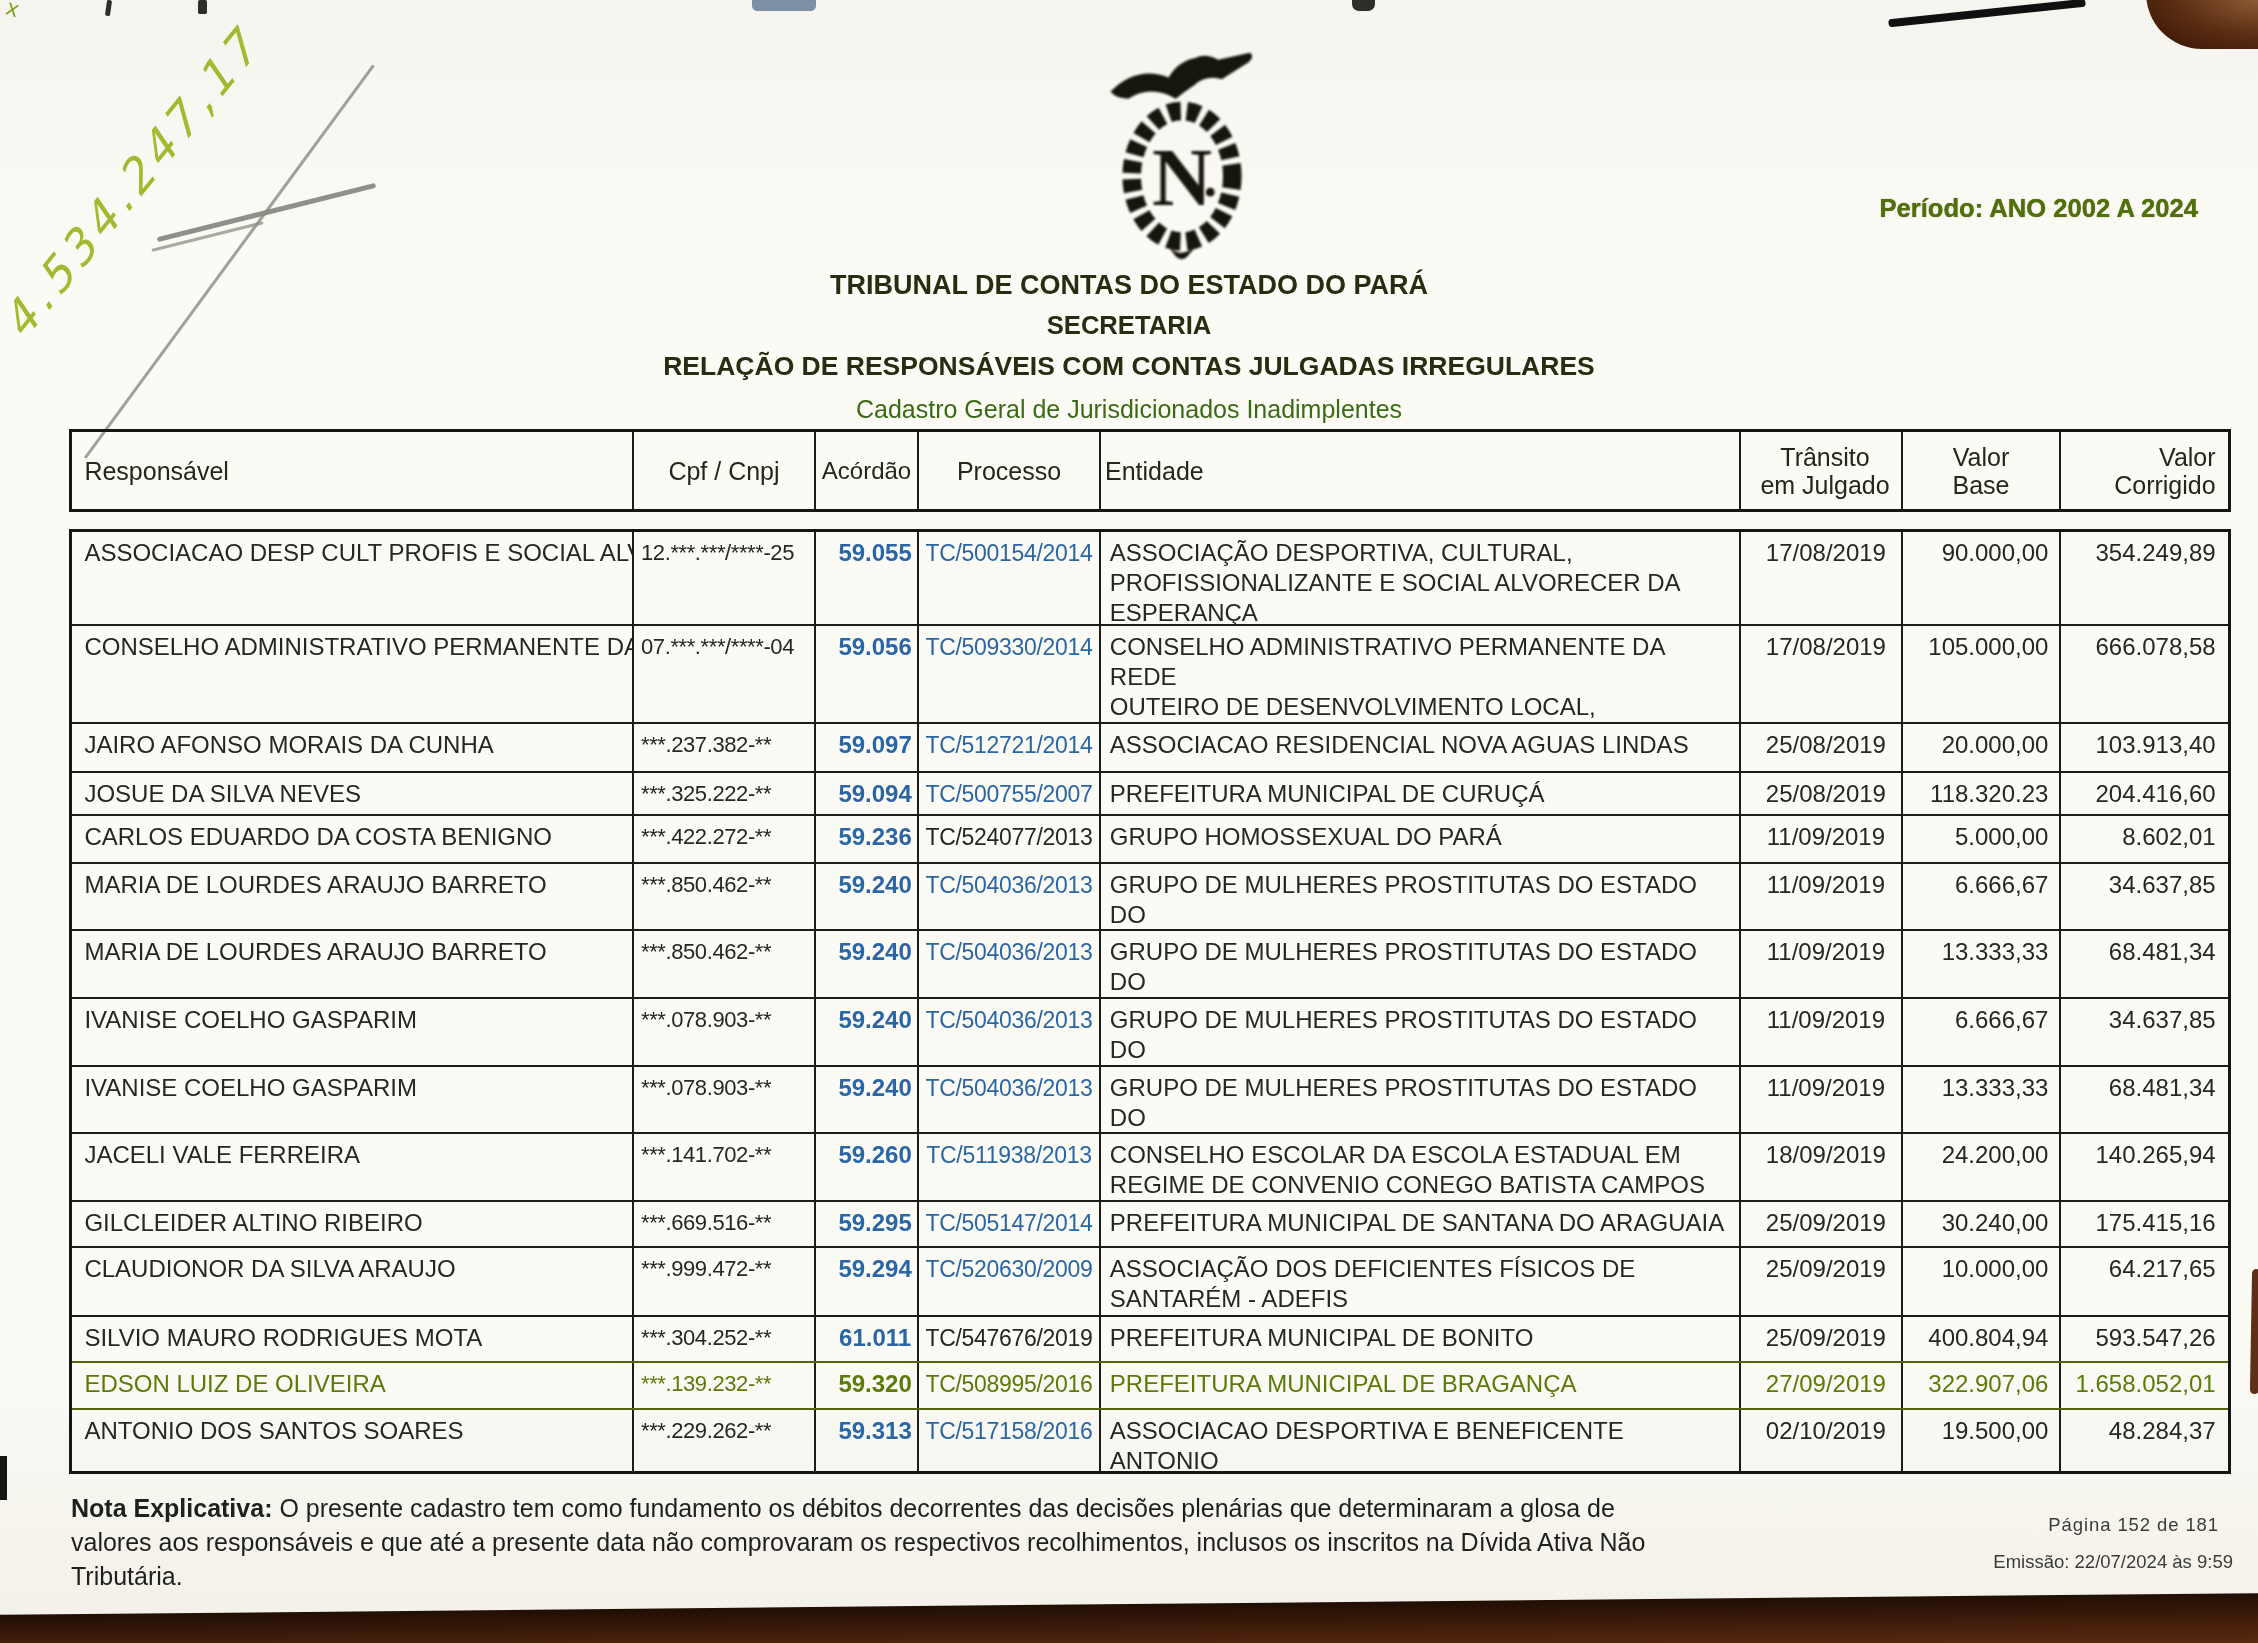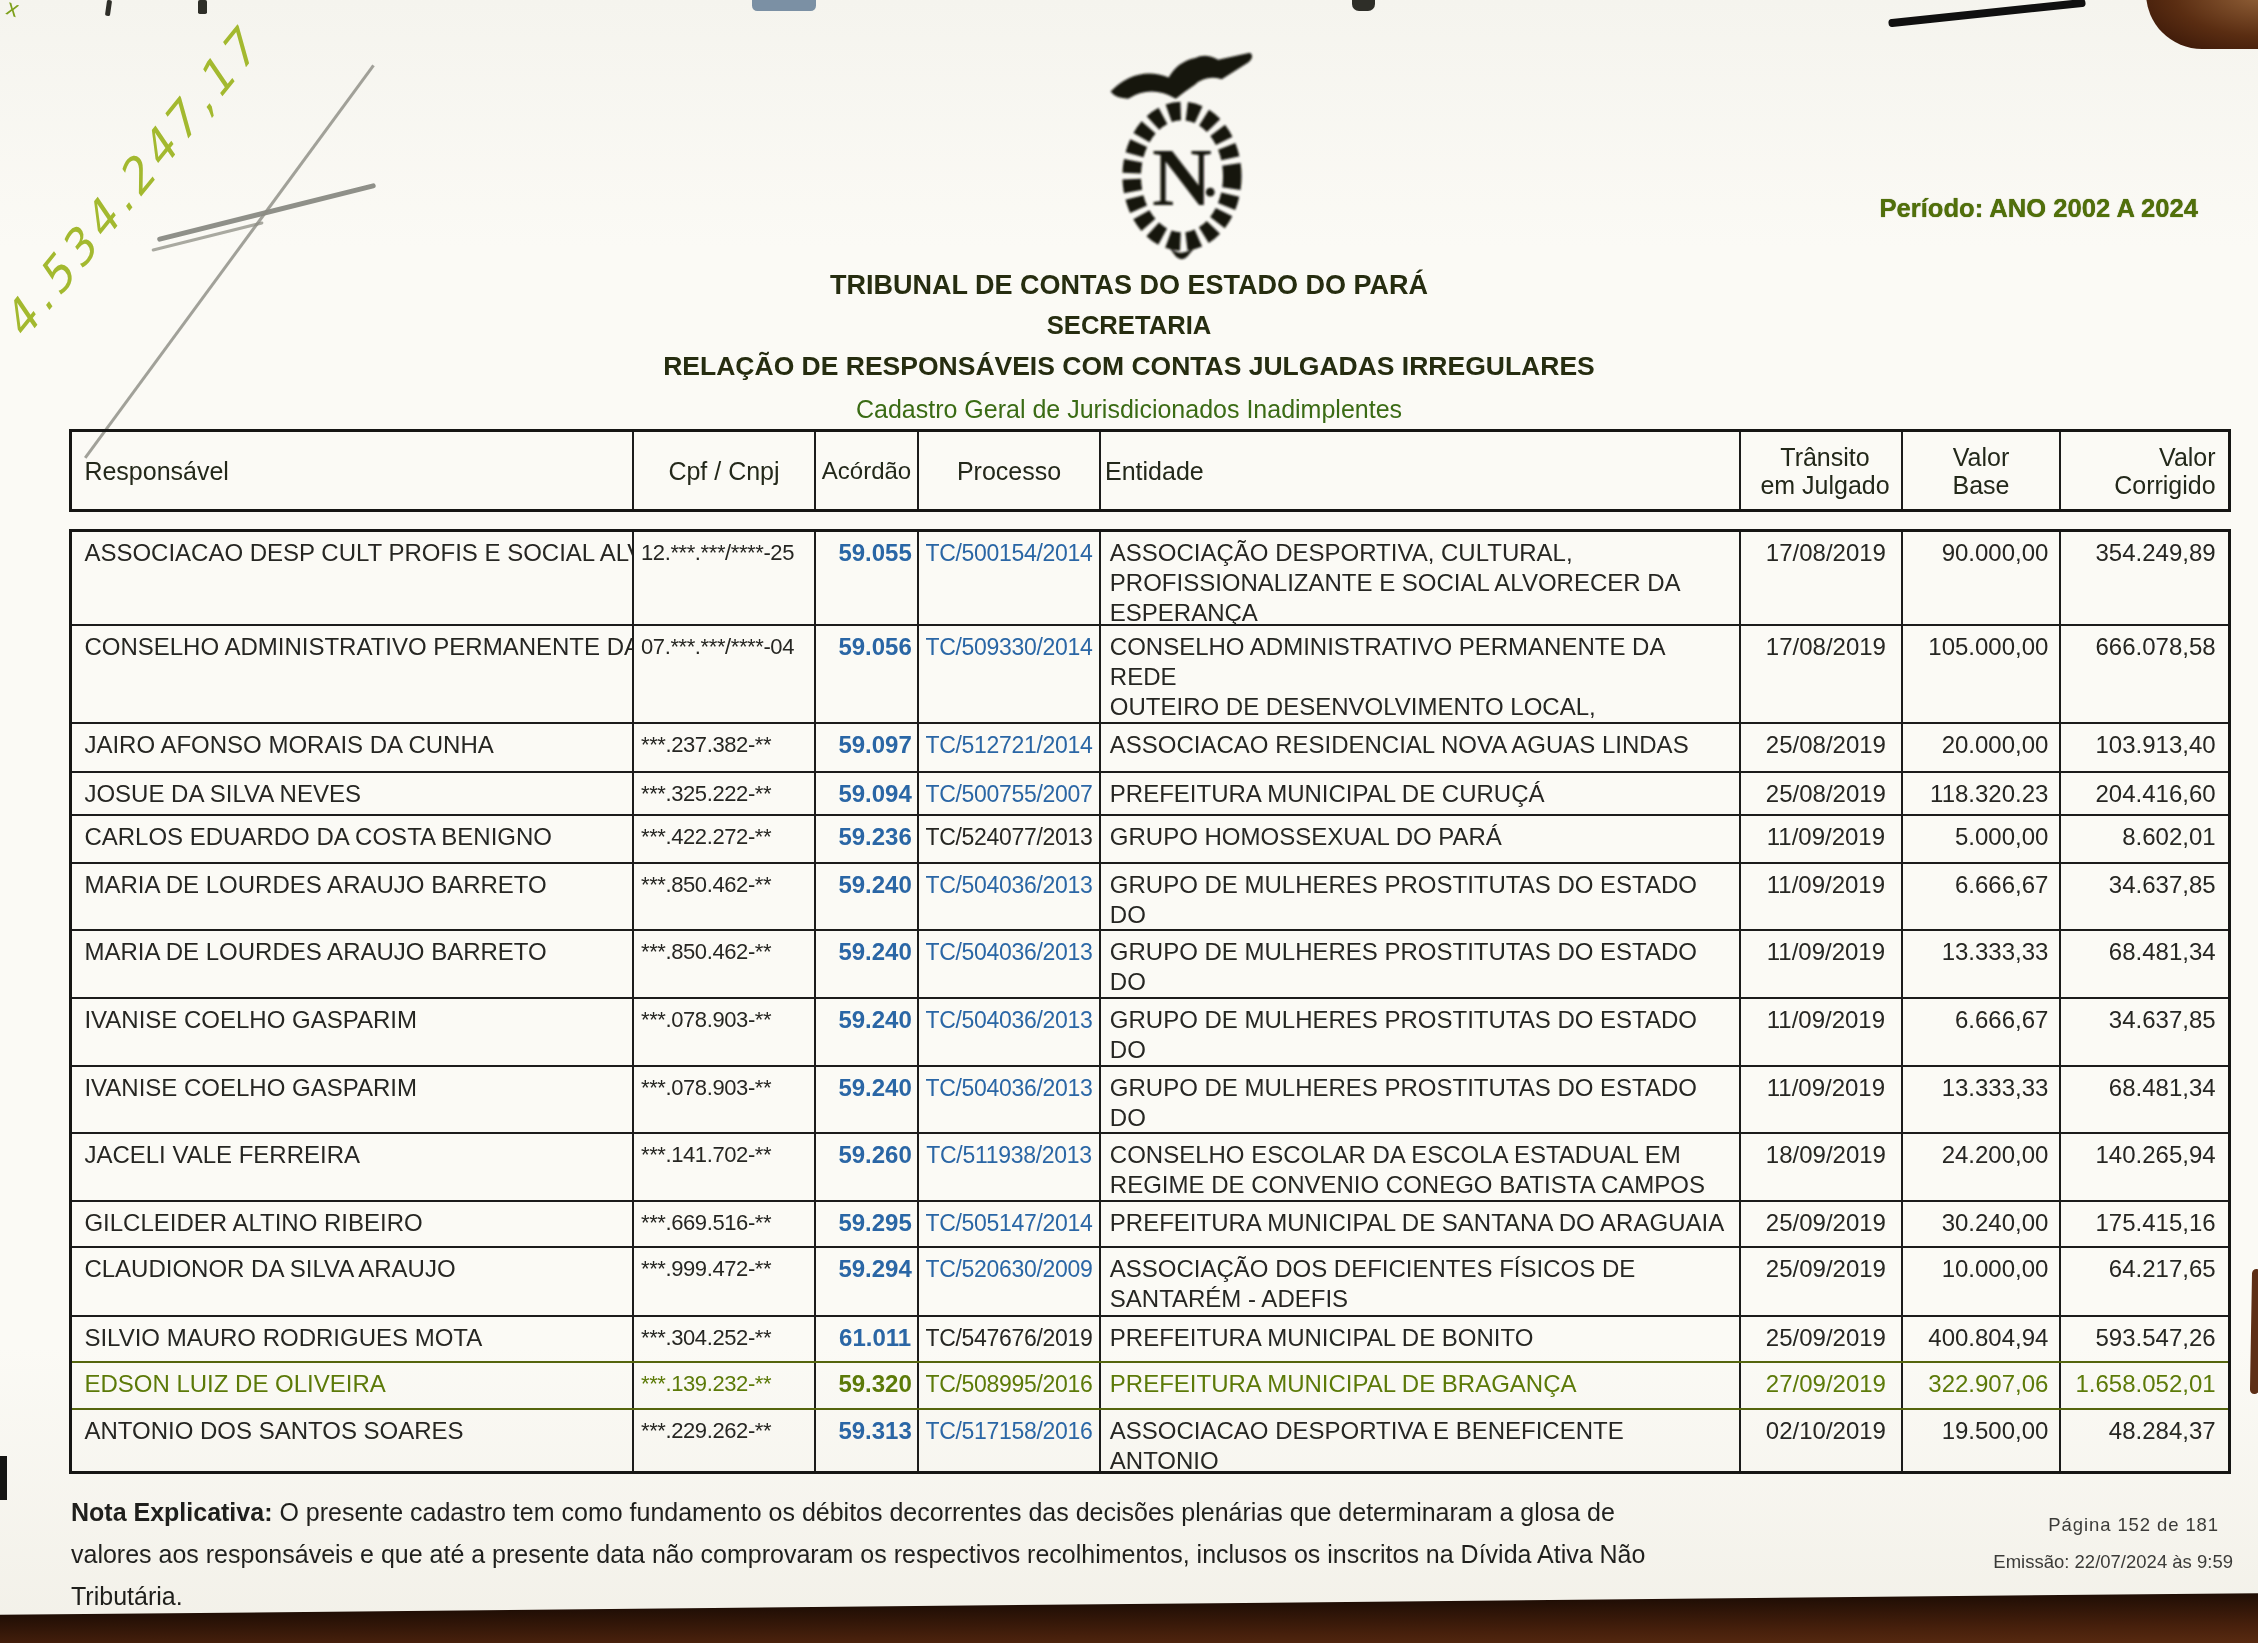--- a/index.html
+++ b/index.html
@@ -68,21 +68,21 @@
   .c[data-variant="plain"]{color:#262622;}
   .entidade{white-space:pre-line;}
   .transito{text-align:center;}
   .vbase{text-align:right;padding-right:10.6px;}
   .vcorr{text-align:right;padding-right:12.4px;}
   .hc.left{align-items:flex-start;padding-left:12.4px;}
   .hc.center{align-items:center;text-align:center;}
   .hc.right{align-items:flex-end;padding-right:12.4px;text-align:right;}
 
   
-  .note{position:absolute;left:71px;top:1491px;width:1588px;font-size:25px;line-height:42px;color:#1f1f1c;}
+  .note{position:absolute;left:71px;top:1491px;width:1588px;font-size:25px;line-height:34px;color:#1f1f1c;}
   .note b{font-weight:bold;}
   .pageno{position:absolute;right:39px;top:1514px;font-size:18.5px;color:#3b3b38;letter-spacing:0.9px;text-align:right;}
   .emission{position:absolute;right:25px;top:1551px;font-size:18.5px;color:#3b3b38;}
 </style>
 </head>
 <body>
 
 <div id="screen">
 
   <div class="speck-green">x</div>

